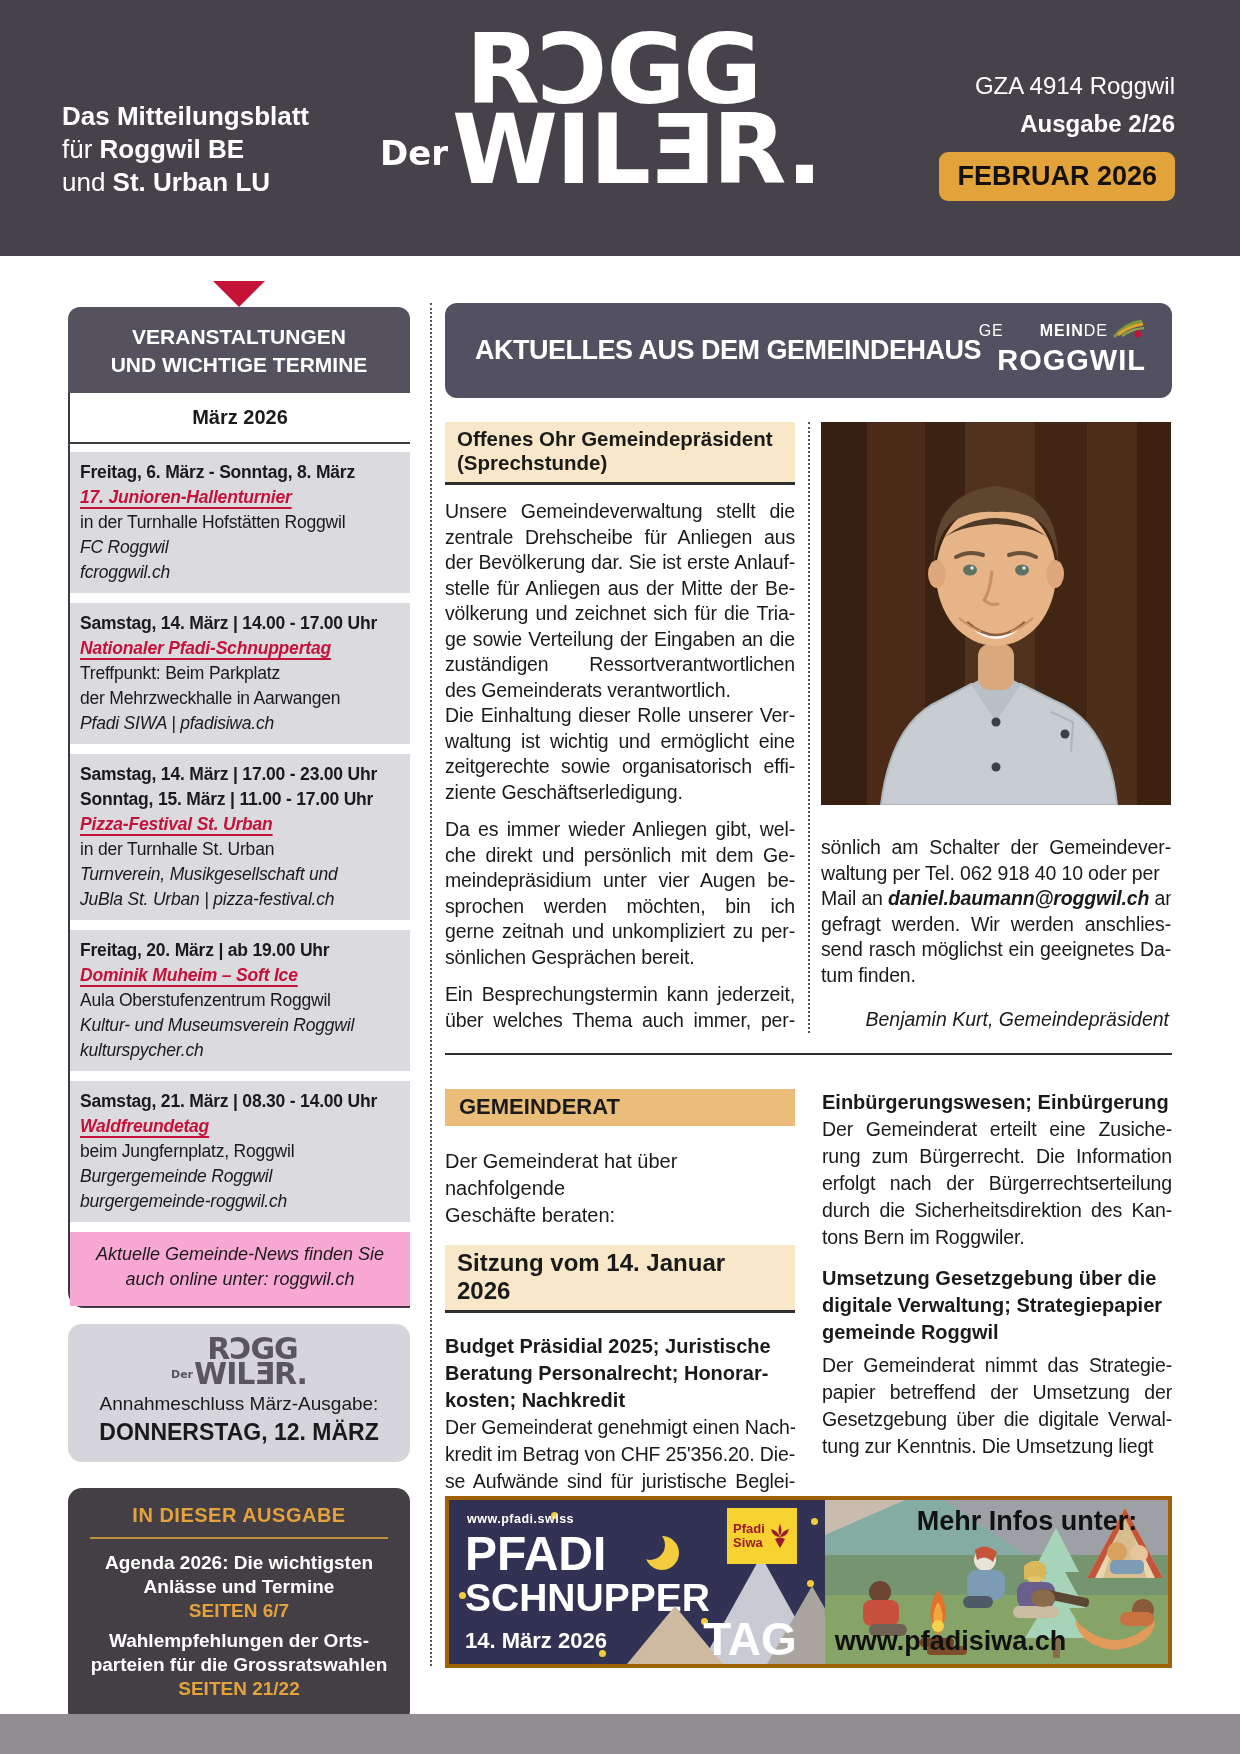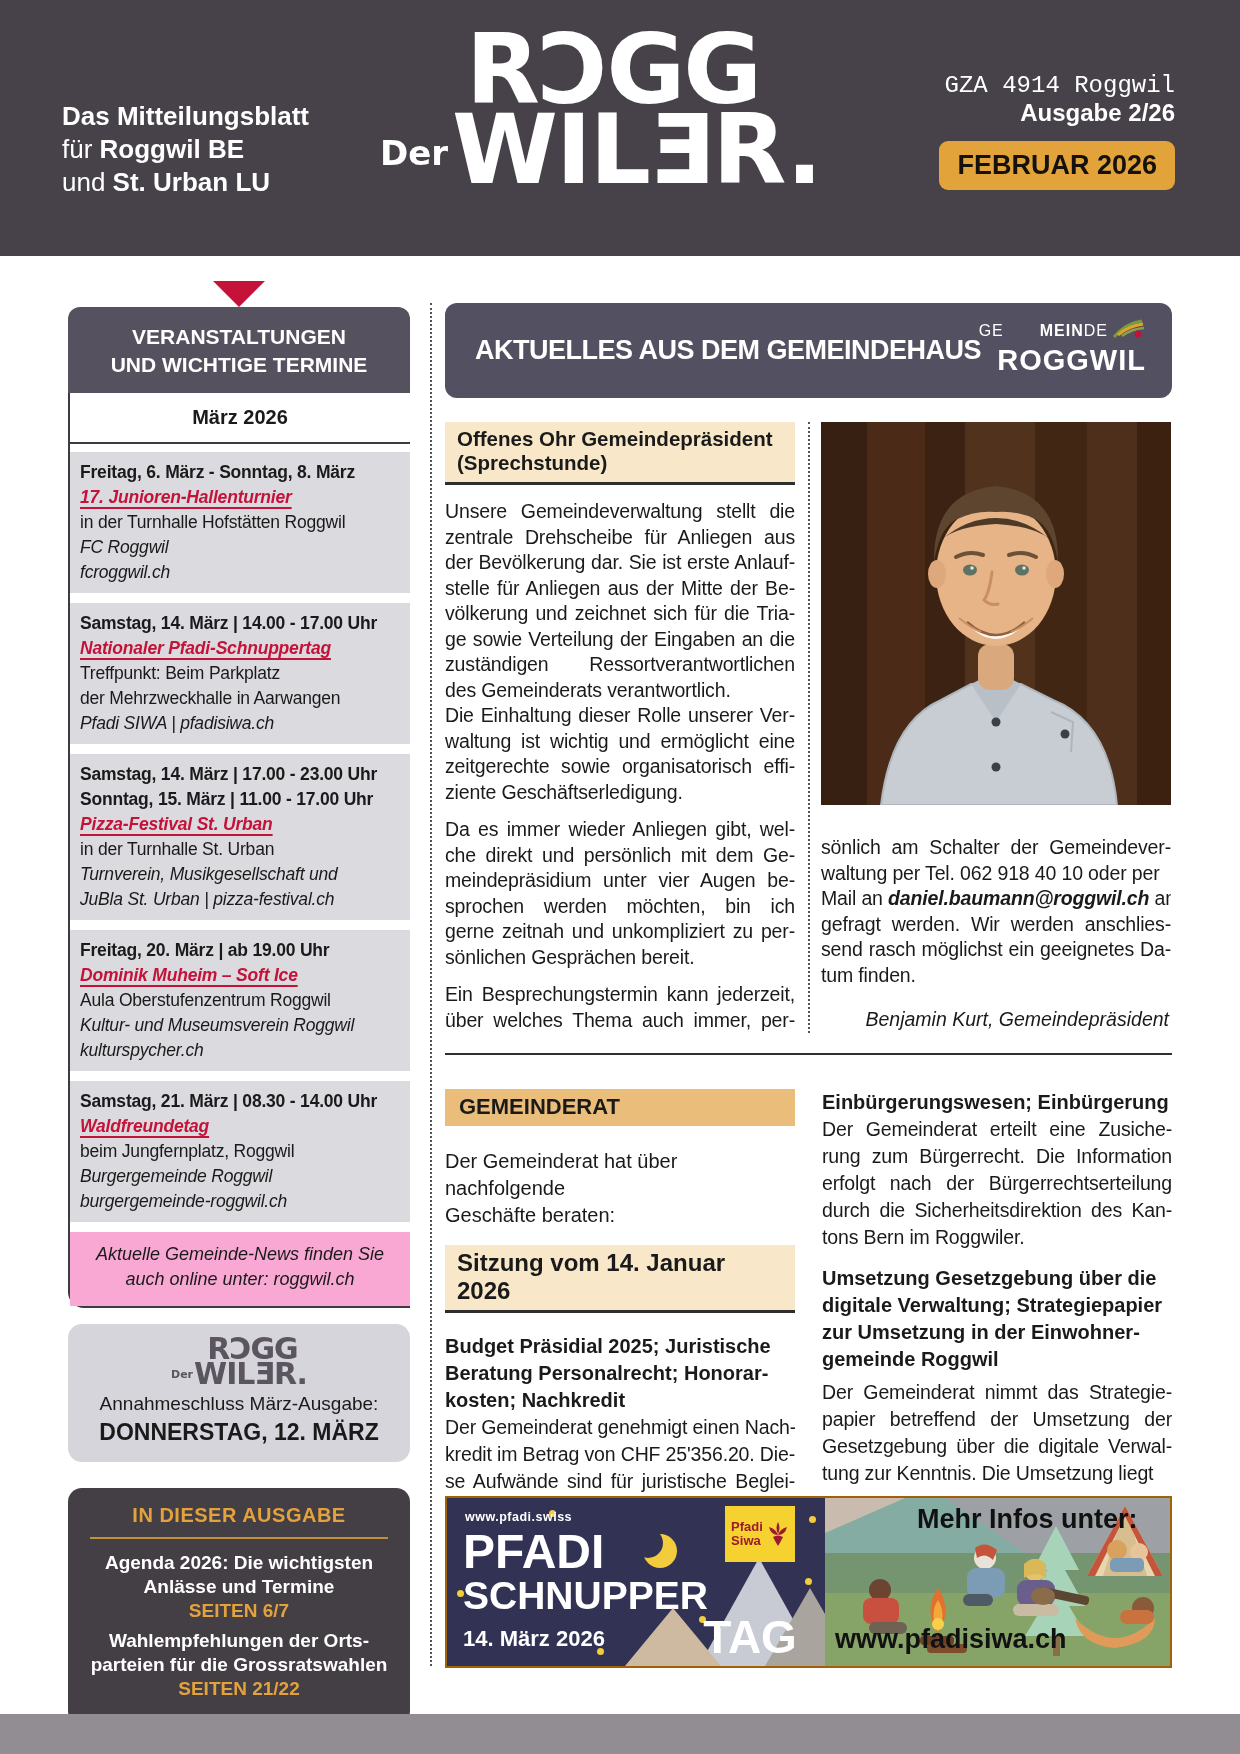--- a/index.html
+++ b/index.html
@@ -10,21 +10,21 @@
   .hdr{position:absolute;left:0;top:0;width:1240px;height:256px;background:#474249;}
   .hdr-tagline{position:absolute;left:62px;top:100px;color:#fff;font-size:26px;line-height:33px;}
   .hdr-tagline b{font-weight:bold;}
   .rw-logo{font-family:"DejaVu Sans",sans-serif;font-weight:bold;color:#fff;letter-spacing:-2px;}
   .rw-logo .l1{display:block;padding-left:86px;}
   .rw-logo .l2{display:block;}
   .rw-logo .der{font-weight:bold;letter-spacing:0;vertical-align:18px;margin-right:4px;}
   .hdr-logo{position:absolute;left:380px;top:30px;font-size:96px;line-height:80px;}
   .hdr-logo .der{font-size:34px;}
   .hdr-meta{position:absolute;right:65px;top:72px;text-align:right;color:#fff;}
-  .hdr-gza{font-size:24px;font-family:Liberation Mono, monospace;}
+  .hdr-gza{font-size:24px;margin-bottom:10px;}
   .hdr-issue{font-size:24px;font-weight:bold;margin-bottom:14px;}
   .hdr-badge{display:inline-block;background:#E2A43A;color:#14110f;font-weight:bold;
              font-size:27px;padding:9px 18px;border-radius:9px;}
 
   
   .sidebar{position:absolute;left:68px;top:281px;width:342px;}
   .tri-down{width:0;height:0;margin:0 auto;border-left:26px solid transparent;
             border-right:26px solid transparent;border-top:26px solid #C41239;}
   .tri-up{width:0;height:0;margin:-4px auto 0;border-left:28px solid transparent;
           border-right:28px solid transparent;border-bottom:28px solid #C41239;}
@@ -94,21 +94,21 @@
   .cn-intro{font-size:20px;line-height:27px;margin-top:22px;}
   .meeting{background:#F8E8C9;border-bottom:3px solid #2e2e2e;font-weight:bold;font-size:24px;
            padding:4px 12px 5px;margin-top:16px;}
   .it-title{font-weight:bold;font-size:20px;line-height:27px;margin-top:20px;white-space:nowrap;}
   .it-title .tl{white-space:nowrap;}
   .it-body{font-size:19.5px;line-height:27px;letter-spacing:-0.15px;margin-top:0px;}
   .mt6{margin-top:6px;}.mt14{margin-top:14px;}
 
   
   .ad{position:absolute;left:0;top:1193px;width:727px;height:172px;display:flex;
-      border:2px solid #a16207;box-sizing:border-box;background:#313254;z-index:5;align-items:flex-end;}
+      border:4px solid #a16207;box-sizing:border-box;background:#313254;z-index:5;align-items:flex-end;}
   .ad-left{position:relative;width:380px;height:100%;background:#313254;overflow:hidden;}
   .ad-url-top{position:absolute;left:18px;top:12px;color:#fff;font-weight:bold;font-size:12.5px;letter-spacing:0.5px;}
   .ad-w1{position:absolute;left:16px;top:26px;color:#fff;font-weight:bold;font-size:48px;letter-spacing:0px;}
   .ad-w2{position:absolute;left:16px;top:76px;color:#fff;font-weight:bold;font-size:39px;}
   .ad-w3{position:absolute;right:28px;top:112px;color:#fff;font-weight:bold;font-size:46px;z-index:4;}
   .ad-date{position:absolute;left:16px;top:128px;color:#fff;font-weight:bold;font-size:22px;z-index:4;}
   .moon{position:absolute;left:196px;top:36px;width:34px;height:34px;border-radius:50%;
         background:#F2CC3C;z-index:2;}
   .moon:after{content:"";position:absolute;left:-10px;top:-6px;width:30px;height:30px;
         border-radius:50%;background:#313254;}
@@ -395,21 +395,20 @@
         <div class="it-body jblock">
             <div class="jl">Der Gemeinderat erteilt eine Zusiche-</div>
             <div class="jl">rung zum Bürgerrecht. Die Information</div>
             <div class="jl">erfolgt nach der Bürgerrechtserteilung</div>
             <div class="jl">durch die Sicherheitsdirektion des Kan-</div>
             <div class="jl">tons Bern im Roggwiler.</div>
           </div>
         <div class="it-title mt14" style="margin-top:14px;">
             <div class="tl">Umsetzung Gesetzgebung über die</div>
             <div class="tl">digitale Verwaltung; Strategiepapier</div>
-            <div class="tl">zur Umsetzung in der Einwohner-</div>
             <div class="tl">gemeinde Roggwil</div>
           </div>
         <div class="it-body jblock mt6">
             <div class="jl">Der Gemeinderat nimmt das Strategie-</div>
             <div class="jl">papier betreffend der Umsetzung der</div>
             <div class="jl">Gesetzgebung über die digitale Verwal-</div>
             <div class="jl">tung zur Kenntnis. Die Umsetzung liegt</div>
           </div>
       </div>
     </div>

